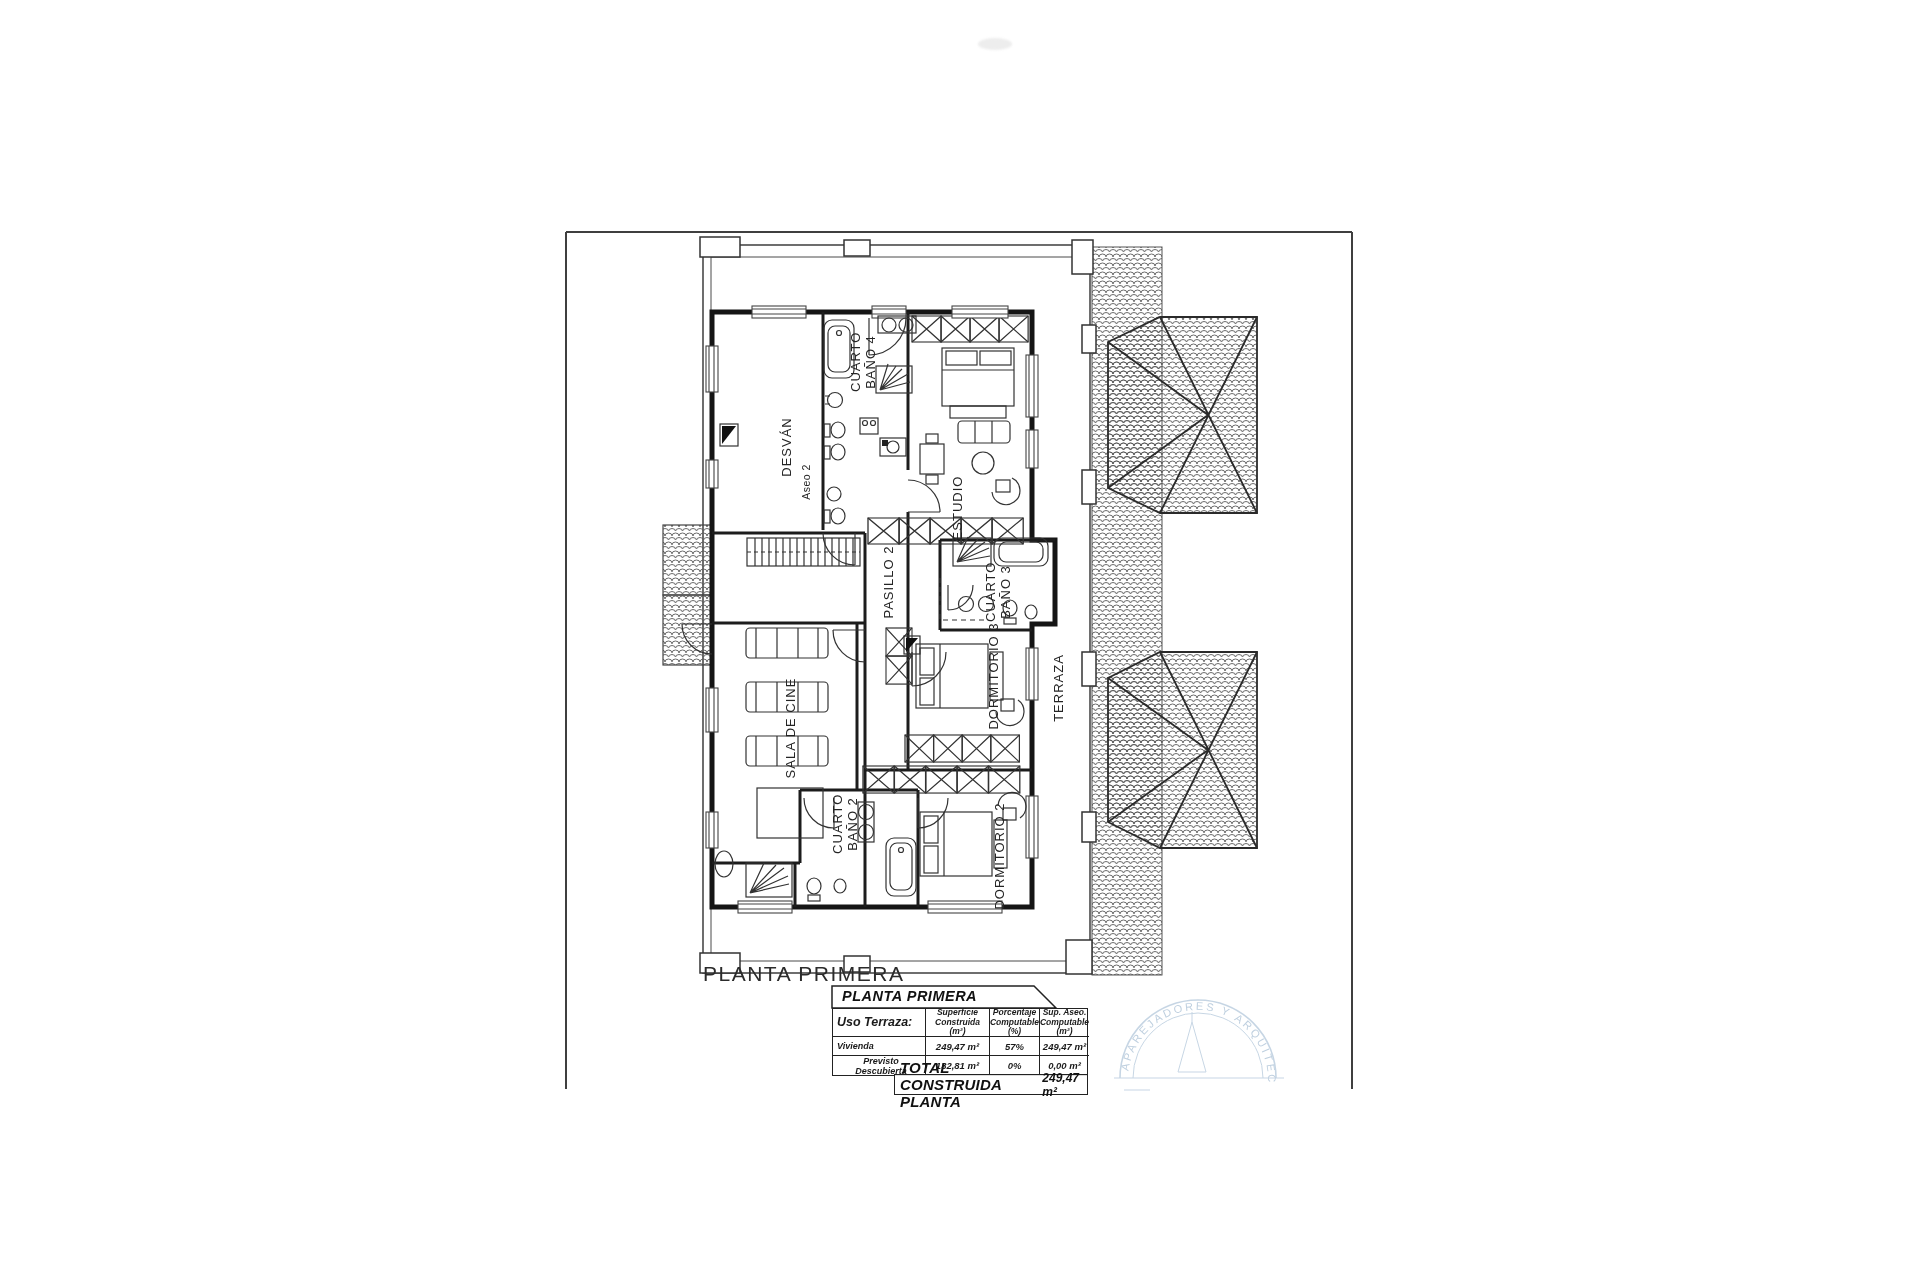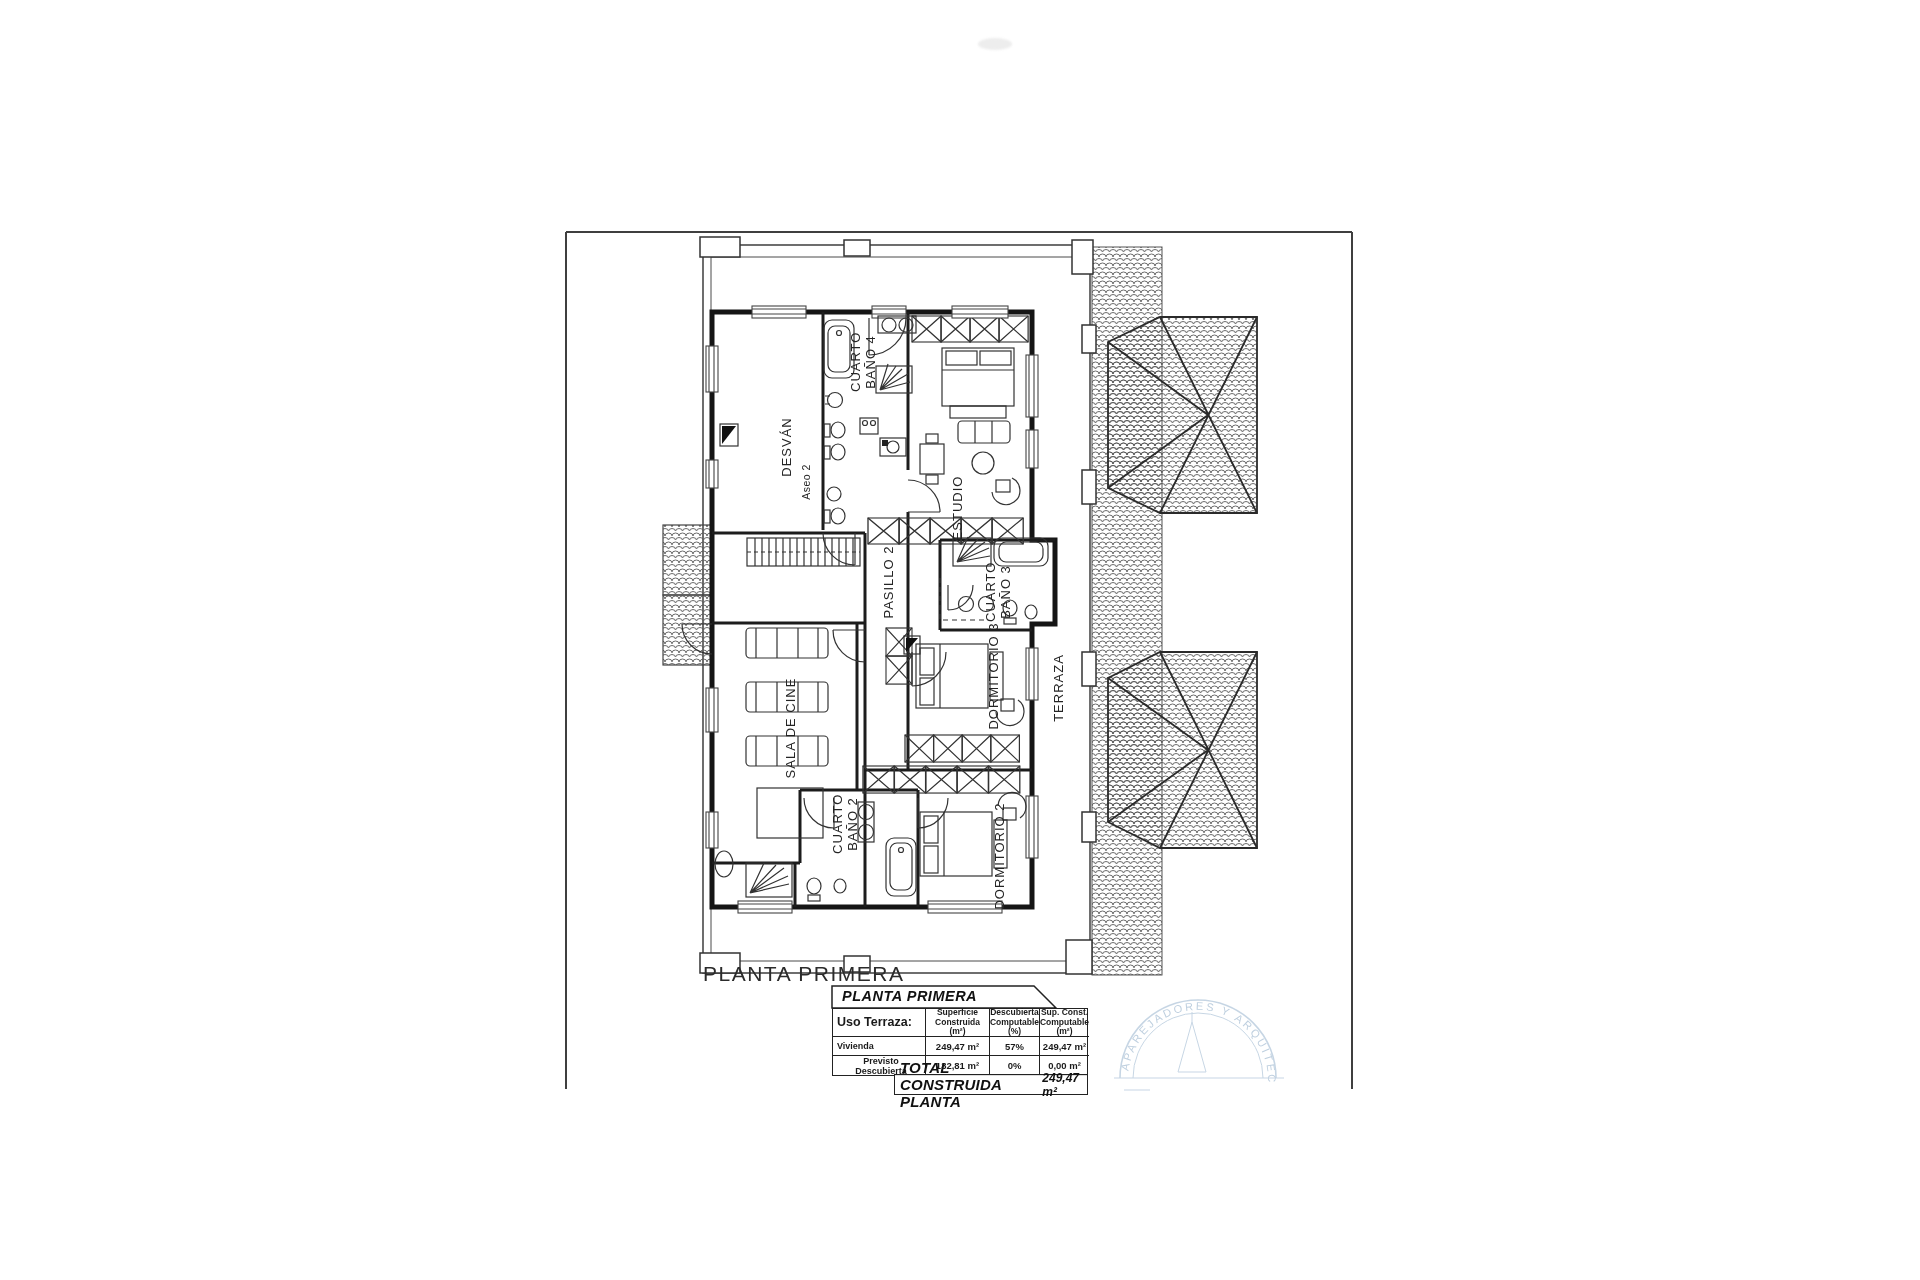--- a/index.html
+++ b/index.html
@@ -16,21 +16,21 @@
 
   .caption{position:absolute;left:703px;top:962px;font-size:21px;letter-spacing:1.5px;color:#2b2b2b;}
 
   
   .t-title-text{position:absolute;left:842px;top:988px;font-size:14.5px;font-weight:bold;
     font-style:italic;color:#111;letter-spacing:.5px;}
   .t-grid{position:absolute;left:832px;top:1008px;width:256px;display:grid;
     grid-template-columns:93px 64px 50px 49px;border:1.4px solid #222;box-sizing:border-box;
     background:rgba(255,255,255,.85);}
   .t-grid .c{border-right:1px solid #222;border-bottom:1px solid #222;box-sizing:border-box;
-    font-weight:bold;color:#1a1a1a;display:flex;align-items:center;justify-content:center;
+    font-style:italic;font-weight:bold;color:#1a1a1a;display:flex;align-items:center;justify-content:center;
     text-align:center;}
   .t-grid .c:nth-child(4n){border-right:none;}
   .t-grid .c.last-row{border-bottom:none;}
   .t-grid .head{height:28px;font-size:8.5px;line-height:1.15;padding:1px;}
   .t-grid .head.uso{font-size:12.5px;justify-content:flex-start;padding-left:4px;text-align:left;}
   .t-grid .cell{height:19px;font-size:9.5px;}
   .t-grid .cell.name{justify-content:flex-start;padding-left:4px;text-align:center;font-size:9px;}
   .t-total{position:absolute;left:894px;top:1074px;width:194px;height:21px;border:1.4px solid #222;
     box-sizing:border-box;display:flex;align-items:center;background:rgba(255,255,255,.85);}
   .t-total .lbl{font-size:15px;font-weight:bold;font-style:italic;color:#111;padding-left:5px;letter-spacing:.2px;}
@@ -370,22 +370,22 @@
 <div class="label-v wrap" style="left:846px;top:824px">CUARTO BAÑO 2</div>
 <div class="label-v" style="left:999px;top:856px">DORMITORIO 2</div>
 
 <div class="caption">PLANTA PRIMERA</div>
 
 <div class="t-title-text">PLANTA PRIMERA</div>
 
 <div class="t-grid">
   <div class="c head uso">Uso Terraza:</div>
   <div class="c head">Superficie Construida (m²)</div>
-  <div class="c head">Descubierta Computable (%)</div>
-  <div class="c head">Sup. Const. Computable (m²)</div>
+  <div class="c head">Porcentaje Computable (%)</div>
+  <div class="c head">Sup. Aseo. Computable (m²)</div>
 
   <div class="c cell name">Vivienda</div>
   <div class="c cell">249,47 m²</div>
   <div class="c cell">57%</div>
   <div class="c cell">249,47 m²</div>
 
   <div class="c cell name last-row">Previsto Descubierta</div>
   <div class="c cell last-row">132,81 m²</div>
   <div class="c cell last-row">0%</div>
   <div class="c cell last-row">0,00 m²</div>

